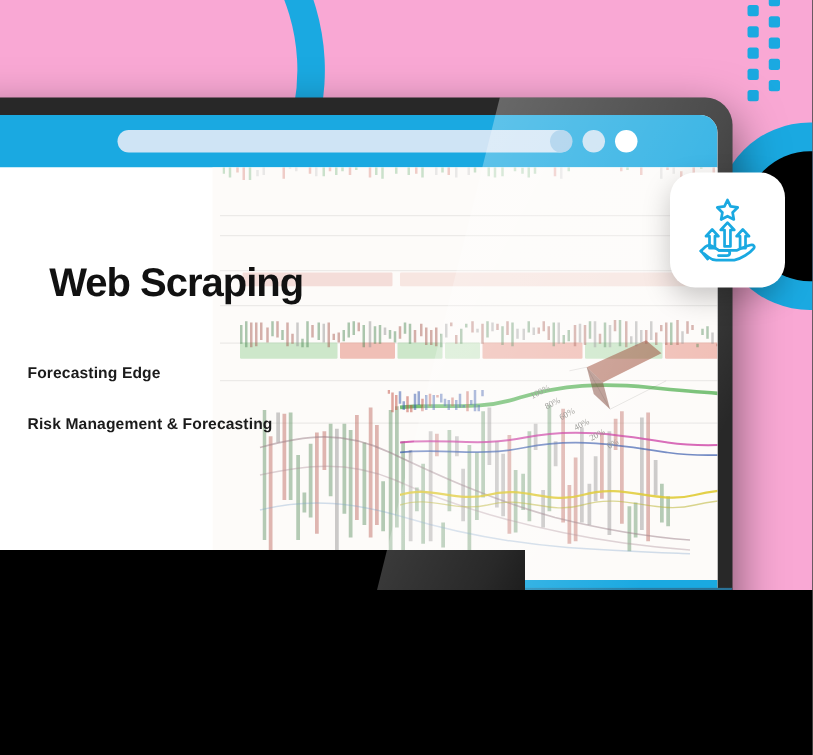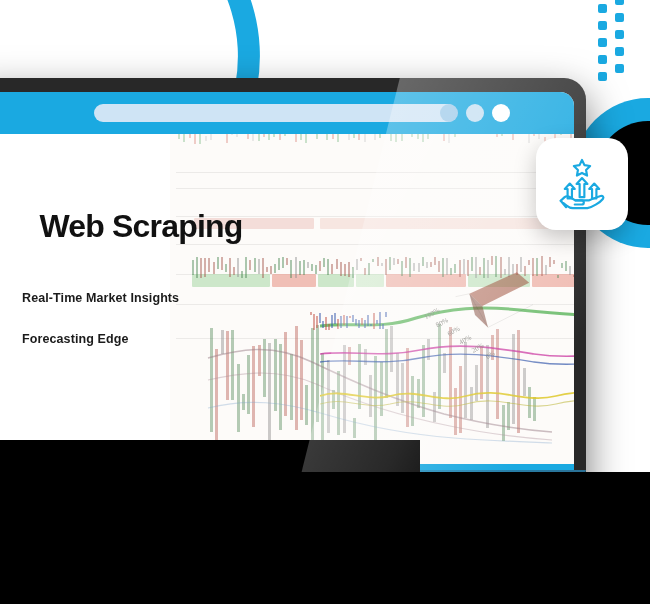--- a/index.html
+++ b/index.html
@@ -14,21 +14,21 @@
     font-family: "Liberation Sans", sans-serif;
     position: relative;
   }
 
   #stage {
     position: absolute;
     inset: 0;
     width: 650px;
     height: 472px;
     overflow: hidden;
-    background: #ffffff;
+    background: #f9a8d4;
   }
 
   
   .deco-arc-tl {
     position: absolute;
     left: -240px;
     top: -150px;
     width: 500px;
     height: 420px;
     border-radius: 50%;
@@ -638,22 +638,22 @@
           <span class="pct-label" style="left:18px; top:44px;">40%</span>
           <span class="pct-label" style="left:27px; top:56px;">20%</span>
           <span class="pct-label" style="left:38px; top:67px;">0%</span>
         </div>
 
         <div class="content">
           <h1 class="title">
             <span>Web Scraping</span><br>
           </h1>
           <ul class="feature-list">
-            <li class="feature-item">Real-Time Market Insights</li>
             <li class="feature-item">Forecasting Edge</li>
+            <li class="feature-item">Risk Management &amp; Forecasting</li>
 
           </ul>
         </div>
 
       </div>
 
       <div class="footerbar"></div>
     </div>
 
     <div class="glass"></div>

